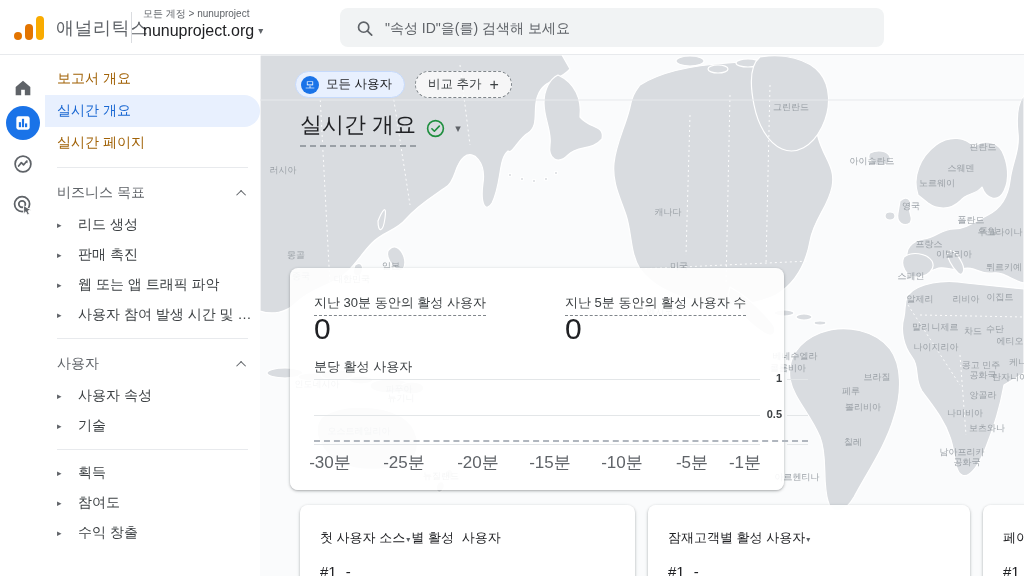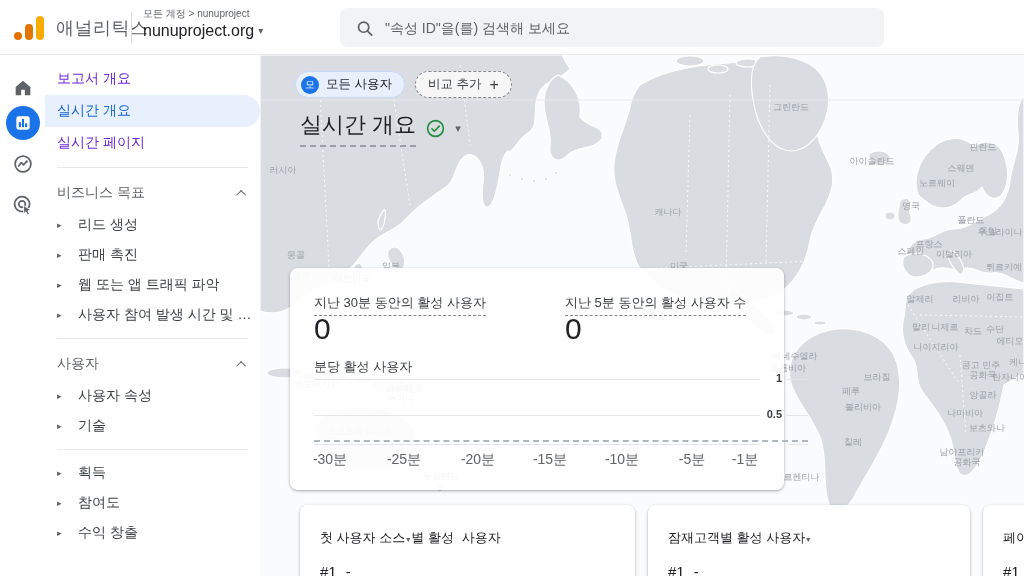--- a/index.html
+++ b/index.html
@@ -27,21 +27,21 @@
 
   
   #rail { position:absolute; left:0; top:55px; width:45px; height:521px; background:#fff; z-index:25; }
   .rail-icon { position:absolute; left:6px; width:34px; height:34px; display:flex; align-items:center;
     justify-content:center; border-radius:50%; }
   .rail-icon.active { background:#1a73e8; }
 
   
   #sidebar { position:absolute; left:45px; top:55px; width:215px; height:521px; background:#fff;
     z-index:25; padding-top:8px; font-size:14px; color:#202124; }
-  .nav-row { height:32px; display:flex; align-items:center; padding-left:12px; font-weight:500; color:#6d28d9; }
+  .nav-row { height:32px; display:flex; align-items:center; padding-left:12px; font-weight:500; color:#a16207; }
   .nav-row.active { background:#e8f0fe; color:#1967d2; border-radius:0 16px 16px 0; }
   .nav-divider { border-top:1px solid #e8eaed; margin:8px 12px 8px 12px; }
   .sec-head { height:34px; display:flex; align-items:center; padding:0 14px 0 12px; color:#5f6368;
     font-weight:500; justify-content:space-between; }
   .chev-up { width:7px; height:7px; border-left:1.6px solid #5f6368; border-top:1.6px solid #5f6368;
     transform:rotate(45deg) translateY(2px); }
   .sub-row { height:30px; display:flex; align-items:center; padding-left:12px; color:#3c4043; font-weight:500; }
   .sub-row .tri { color:#5f6368; font-size:9px; width:21px; flex:0 0 21px; }
   .sub-row .lbl { white-space:nowrap; overflow:hidden; text-overflow:ellipsis; padding-right:6px; }
 
@@ -71,21 +71,21 @@
     box-shadow:0 1px 2px rgba(60,64,67,.3),0 1px 3px 1px rgba(60,64,67,.12); }
   .metric-label { position:absolute; top:26px; font-size:13px; color:#3c4043;
     border-bottom:1px dashed #80868b; padding-bottom:3px; }
   .metric-value { position:absolute; top:44px; font-size:30px; color:#202124; }
   #chart-title { position:absolute; left:24px; top:90px; font-size:13px; color:#3c4043; }
   .gl-long { position:absolute; left:24px; width:446px; border-top:1px solid #e3e6e8; }
   .gl-short { position:absolute; left:497px; width:21px; border-top:1px solid #e3e6e8; }
   .gl-label { position:absolute; left:462px; width:30px; text-align:right; font-size:11px;
     font-weight:700; color:#3c4043; }
   #zero-dash { position:absolute; left:24px; top:172px; width:494px; border-top:2px dashed #b0b6be; }
-  .x-tick { position:absolute; top:183px; transform:translateX(-50%); font-size:14px; color:#5f6368; }
+  .x-tick { position:absolute; top:183px; transform:translateX(-50%); font-size:17px; color:#5f6368; }
 
   
   .bcard { position:absolute; top:505px; height:90px; background:rgba(255,255,255,.95); border-radius:8px;
     z-index:10; box-shadow:0 1px 2px rgba(60,64,67,.3),0 1px 3px 1px rgba(60,64,67,.12); padding:24px 20px 0 20px; }
   .bcard .btitle { font-size:13px; font-weight:500; color:#202124; white-space:nowrap; overflow:hidden; }
   .bcard .dashed { border-bottom:1px dashed #80868b; padding-bottom:2px;font-family:Liberation Mono, monospace; }
   .bcard .bcaret { font-size:8px; color:#5f6368; margin:0 1px; }
   .bcard .rank { margin-top:16px; font-size:15px; font-weight:500; color:#202124; }
   .bcard .rank .val { margin-left:9px; font-weight:400; }
 
@@ -178,21 +178,21 @@
   <span class="map-label" style="left:612px;top:106px">아이슬란드</span>
   <span class="map-label" style="left:723px;top:92px">핀란드</span>
   <span class="map-label" style="left:701px;top:113px">스웨덴</span>
   <span class="map-label" style="left:677px;top:128px">노르웨이</span>
   <span class="map-label" style="left:651px;top:151px">영국</span>
   <span class="map-label" style="left:711px;top:165px">폴란드</span>
   <span class="map-label" style="left:728px;top:176px">독일</span>
   <span class="map-label" style="left:740px;top:177px">우크라이나</span>
   <span class="map-label" style="left:669px;top:189px">프랑스</span>
   <span class="map-label" style="left:694px;top:199px">이탈리아</span>
-  <span class="map-label" style="left:651px;top:196px">스페인</span>
+  <span class="map-label" style="left:651px;top:221px">스페인</span>
   <span class="map-label" style="left:744px;top:212px">튀르키예</span>
   <span class="map-label" style="left:660px;top:244px">알제리</span>
   <span class="map-label" style="left:706px;top:244px">리비아</span>
   <span class="map-label" style="left:740px;top:242px">이집트</span>
   <span class="map-label" style="left:661px;top:272px">말리</span>
   <span class="map-label" style="left:685px;top:272px">니제르</span>
   <span class="map-label" style="left:713px;top:276px">차드</span>
   <span class="map-label" style="left:735px;top:274px">수단</span>
   <span class="map-label" style="left:759px;top:286px">에티오피아</span>
   <span class="map-label" style="left:676px;top:292px">나이지리아</span>

